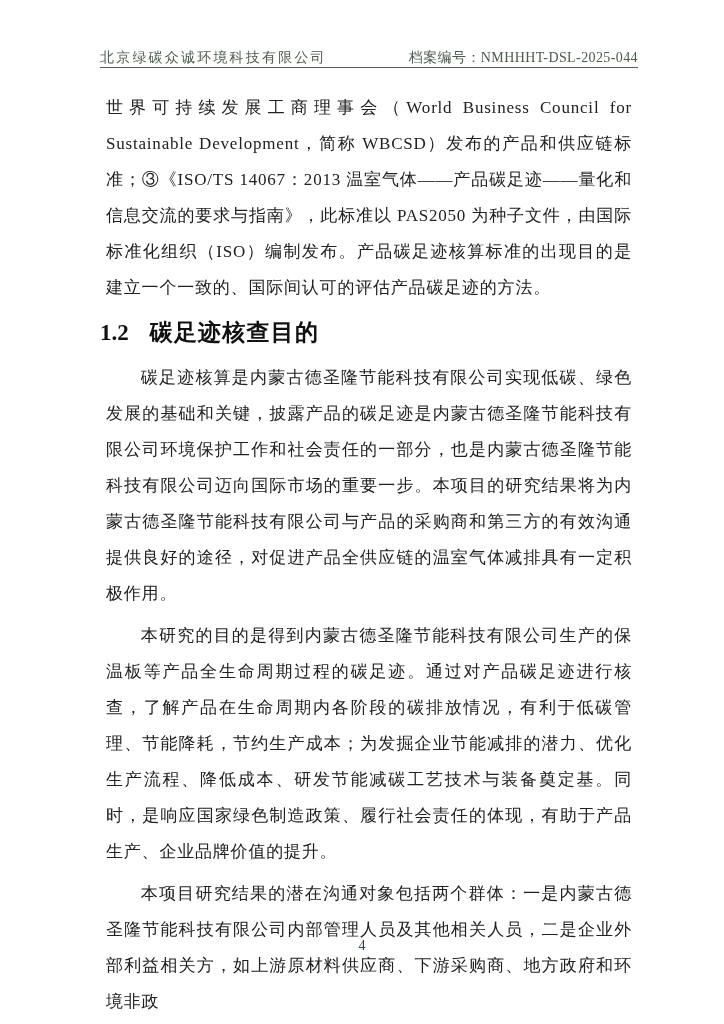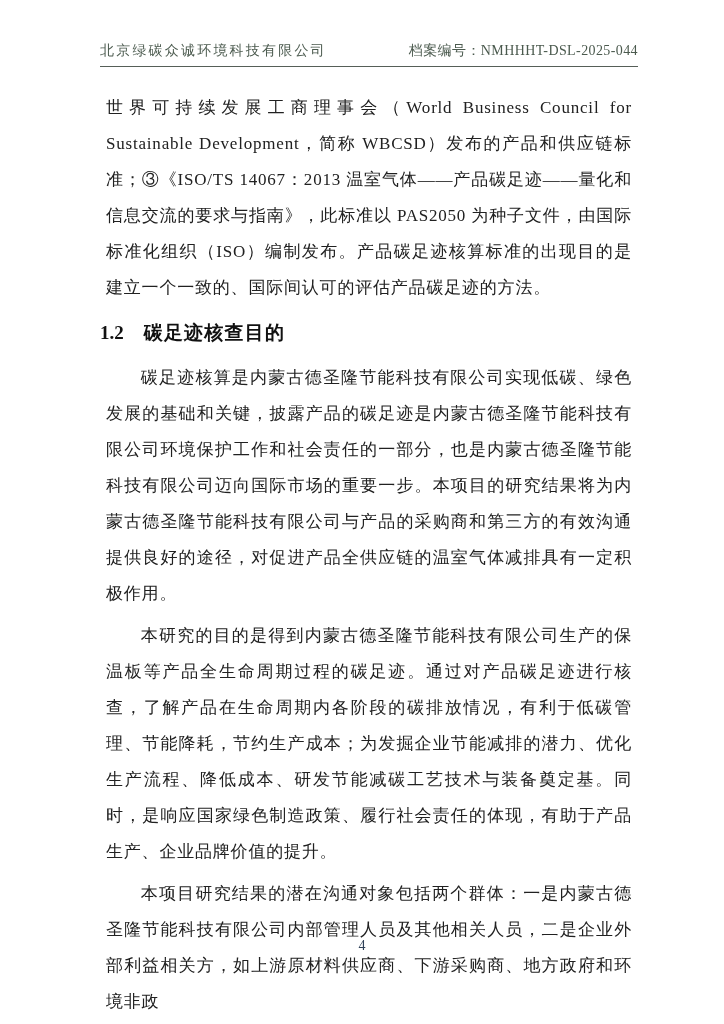--- a/index.html
+++ b/index.html
@@ -18,32 +18,32 @@
   }
   
   .header {
     position: absolute;
     left: 100px;
     top: 42px;
     width: 538px;
     display: flex;
     justify-content: space-between;
     align-items: flex-end;
-    padding-bottom: 6px;
     border-bottom: 1.5px solid var(--header-rule, #565f58);
     font-size: 14px;
     color: var(--header-text, #4b5a4e);
   }
   .header .company {
     letter-spacing: 2.2px;
     white-space: nowrap;
   }
   .header .docno {
     white-space: nowrap;
     letter-spacing: 0.4px;
+    margin-top: 7px;
   }
   
   .content {
     position: absolute;
     left: 100px;
     top: 84px;
     width: 538px;
     font-size: 17px;
     line-height: 36px;
     letter-spacing: 0.8px;
@@ -52,21 +52,21 @@
     color: var(--body-text, #212121);
   }
   .para {
     margin: 6px;
   }
   .para.indent {
     text-indent: 2.05em;
   }
   .heading {
     margin: 12px 0 12px 0;
-    font-size: 19px;
+    font-size: 23px;
     line-height: 30px;
     font-weight: bold;
     color: var(--heading-text, #111111);
     letter-spacing: 1.2px;
     text-align: left;
     text-indent: 0;
   }
   .heading .hnum {
     margin-right: 14px;
     letter-spacing: 0;

